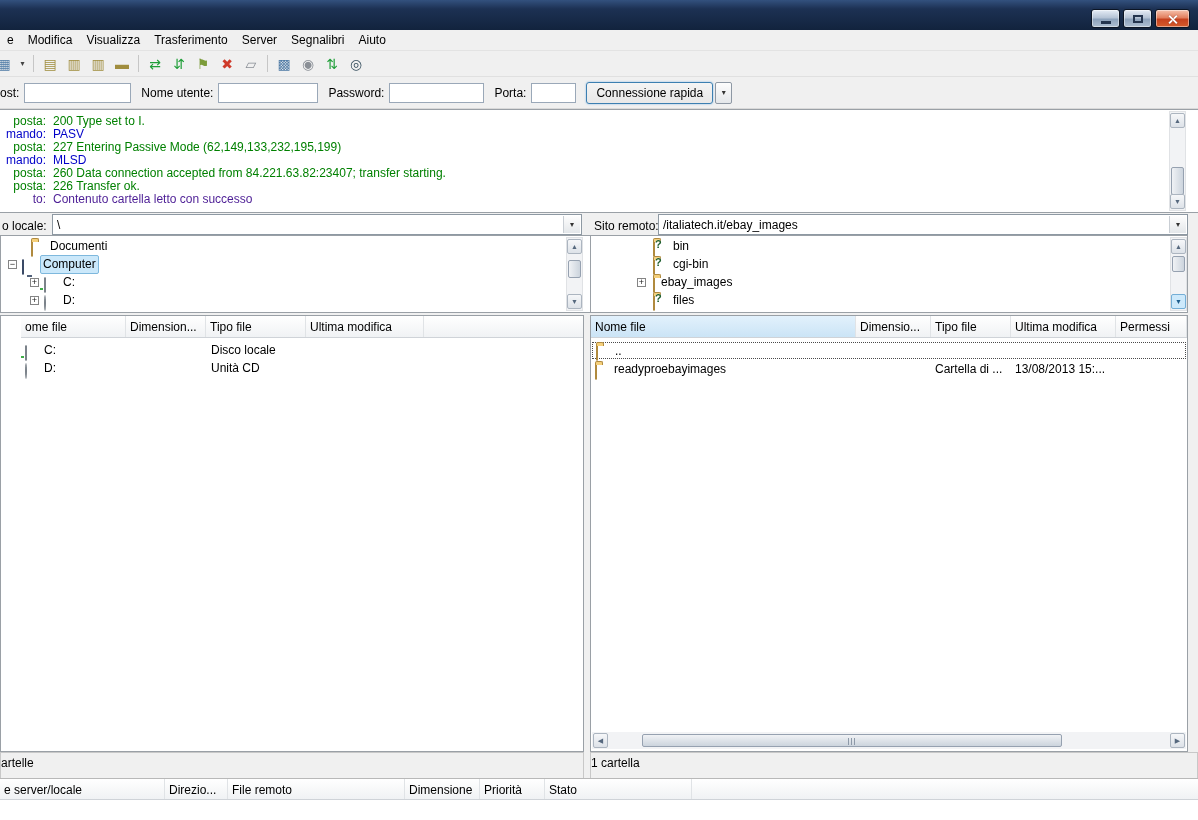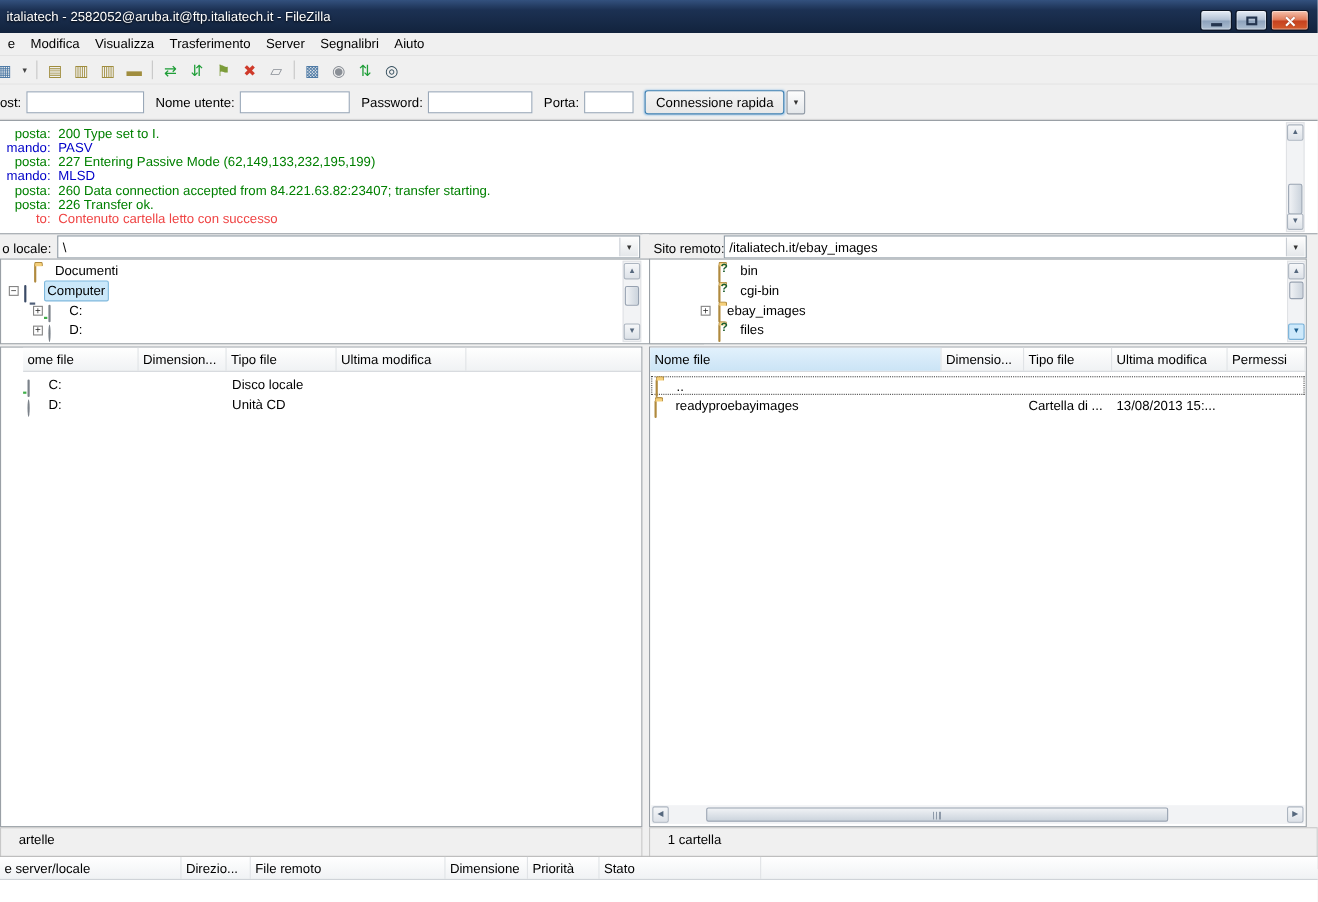--- a/index.html
+++ b/index.html
@@ -83,21 +83,21 @@
   
   .logview {
     left:0; top:109px; width:1198px; height:104px; background:#fff;
     border-top:1px solid #9aa0a6; border-bottom:1px solid #9aa0a6; overflow:hidden;
   }
   .log-line { display:flex; line-height:13px; padding-top:0; }
   .log-lines { padding-top:5px; }
   .log-prefix { width:46px; text-align:right; margin-right:7px; flex:none; }
   .t-response { color:#008000; }
   .t-command { color:#0000c8; }
-  .t-status { color:#ef4444; }
+  .t-status { color:#4c1d95; }
 
   
   .vsb { background:#f2f3f5; border:1px solid #e0e2e5; }
   .sb-btn {
     position:absolute; width:15px; height:15px; left:0;
     background:linear-gradient(#f6f7f9,#dde2e8); border:1px solid #acb5c0; border-radius:2px;
     color:#56687e; font-size:7px; text-align:center; line-height:14px; cursor:pointer;
   }
   .sb-btn.hl { background:#cde9fb; border-color:#74aed6; color:#1d5d8c; }
   .sb-thumb {
@@ -179,39 +179,38 @@
   }
   .hcol.sorted { background:linear-gradient(#e2f1fc,#cbe4f6); }
   .hcol.fill { flex:1; border-right:none; }
   .list-row { position:absolute; height:17px; line-height:17px; width:100%; }
   .cell { position:absolute; white-space:nowrap; }
   .focus-dotted { border:1px dotted #4a4a4a; }
 
   
   .statusbar {
     top:752px; height:38px; background:#f0f0f0; border:1px solid #c8c8c8;
-    line-height:20px; padding-left:16px;
+    line-height:20px; padding-left:0;
   }
 
   
   .queue-header {
     left:0; top:778px; width:1198px; height:22px; display:flex;
     background:linear-gradient(#ffffff,#f0f2f4); border-top:1px solid #b8b8b8; border-bottom:1px solid #cfd3d8;
   }
   .queue-body { left:0; top:800px; width:1198px; height:20px; background:#fff; }
 
   .splitter-v { left:584px; top:213px; width:6px; height:561px; background:#f0f0f0; }
 </style>
 </head>
 <body>
 
 <div id="app">
 
   <div class="abs titlebar">
-    <span class="title-text">italiatech - 2582052@aruba.it@ftp.italiatech.it - FileZilla</span>
     <div class="win-controls">
       <div class="win-btn">
           <div class="glyph-min"></div>
         </div>
       <div class="win-btn">
           <div class="glyph-max"></div>
         </div>
       <div class="win-btn close">
           <div class="glyph-close-a"></div>
           <div class="glyph-close-b"></div>

